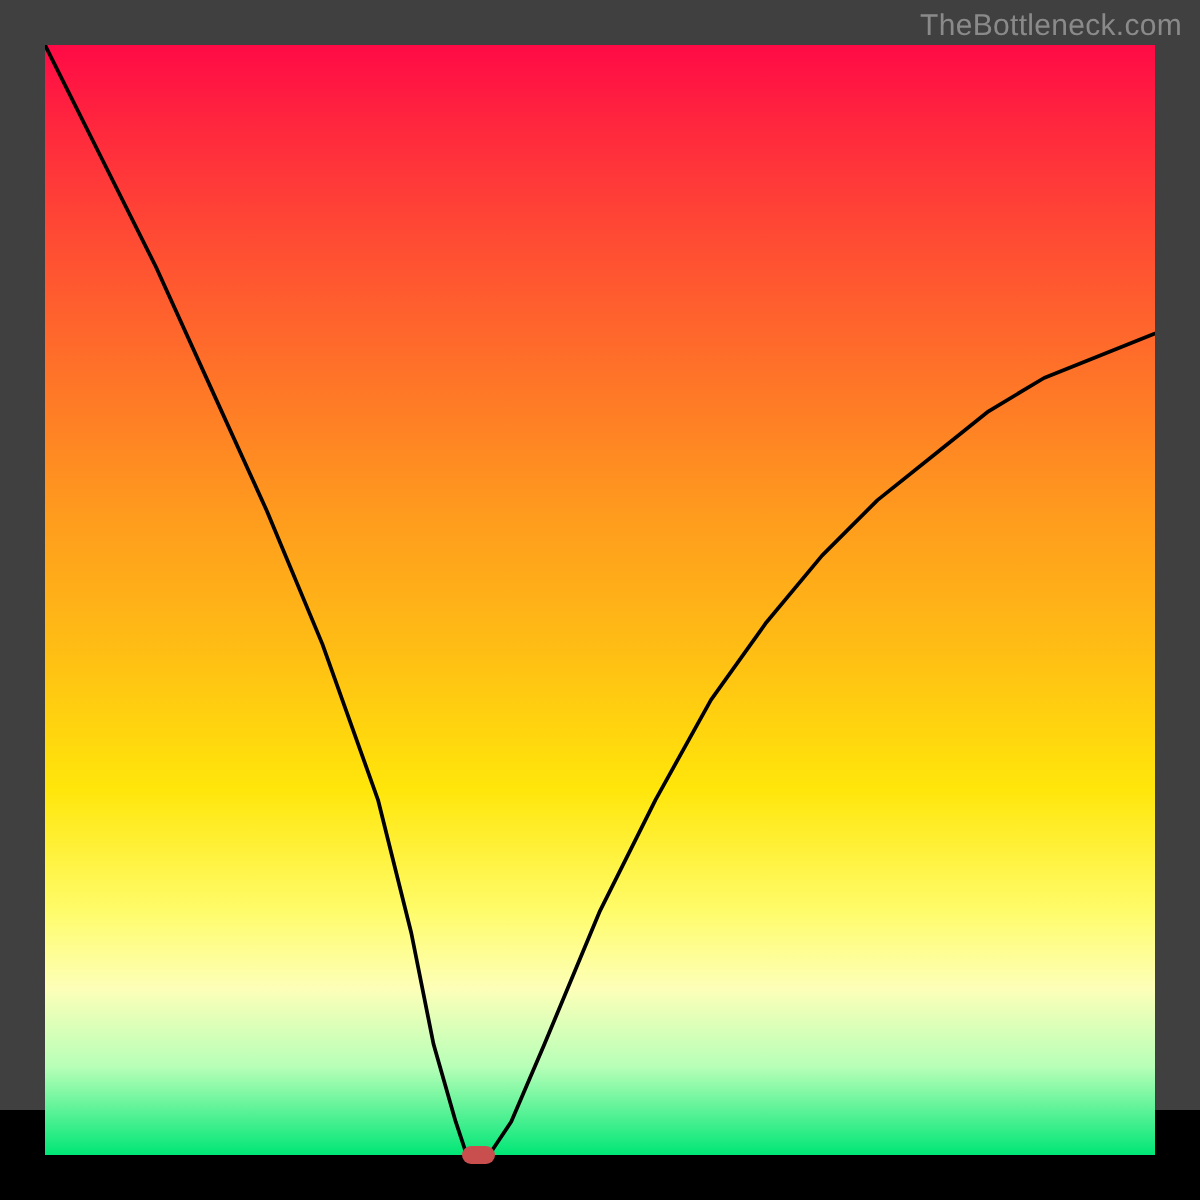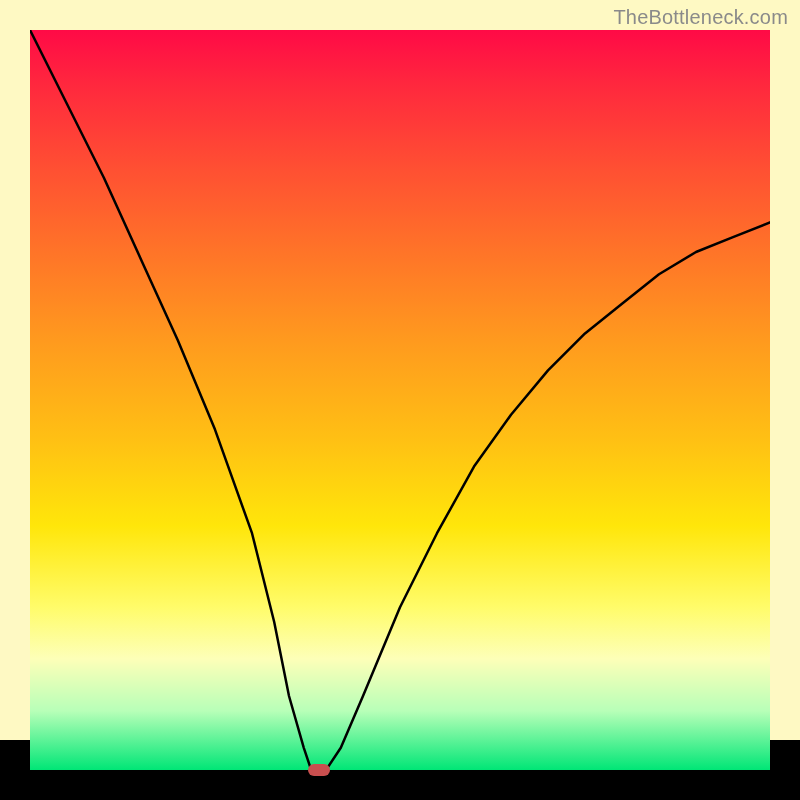--- a/index.html
+++ b/index.html
@@ -8,21 +8,21 @@
     width: 800px;
     height: 800px;
     background: #000;
     overflow: hidden;
     font-family: Arial, Helvetica, sans-serif;
   }
   .frame {
     position: relative;
     width: 800px;
     height: 740px;
-    background: #fef9c3;
+    background: #404040;
   }
   .plot {
     position: absolute;
     left: 30px;
     top: 30px;
     width: 740px;
     height: 740px;
     background: linear-gradient(
       to bottom,
       #ff0a46 0%,

